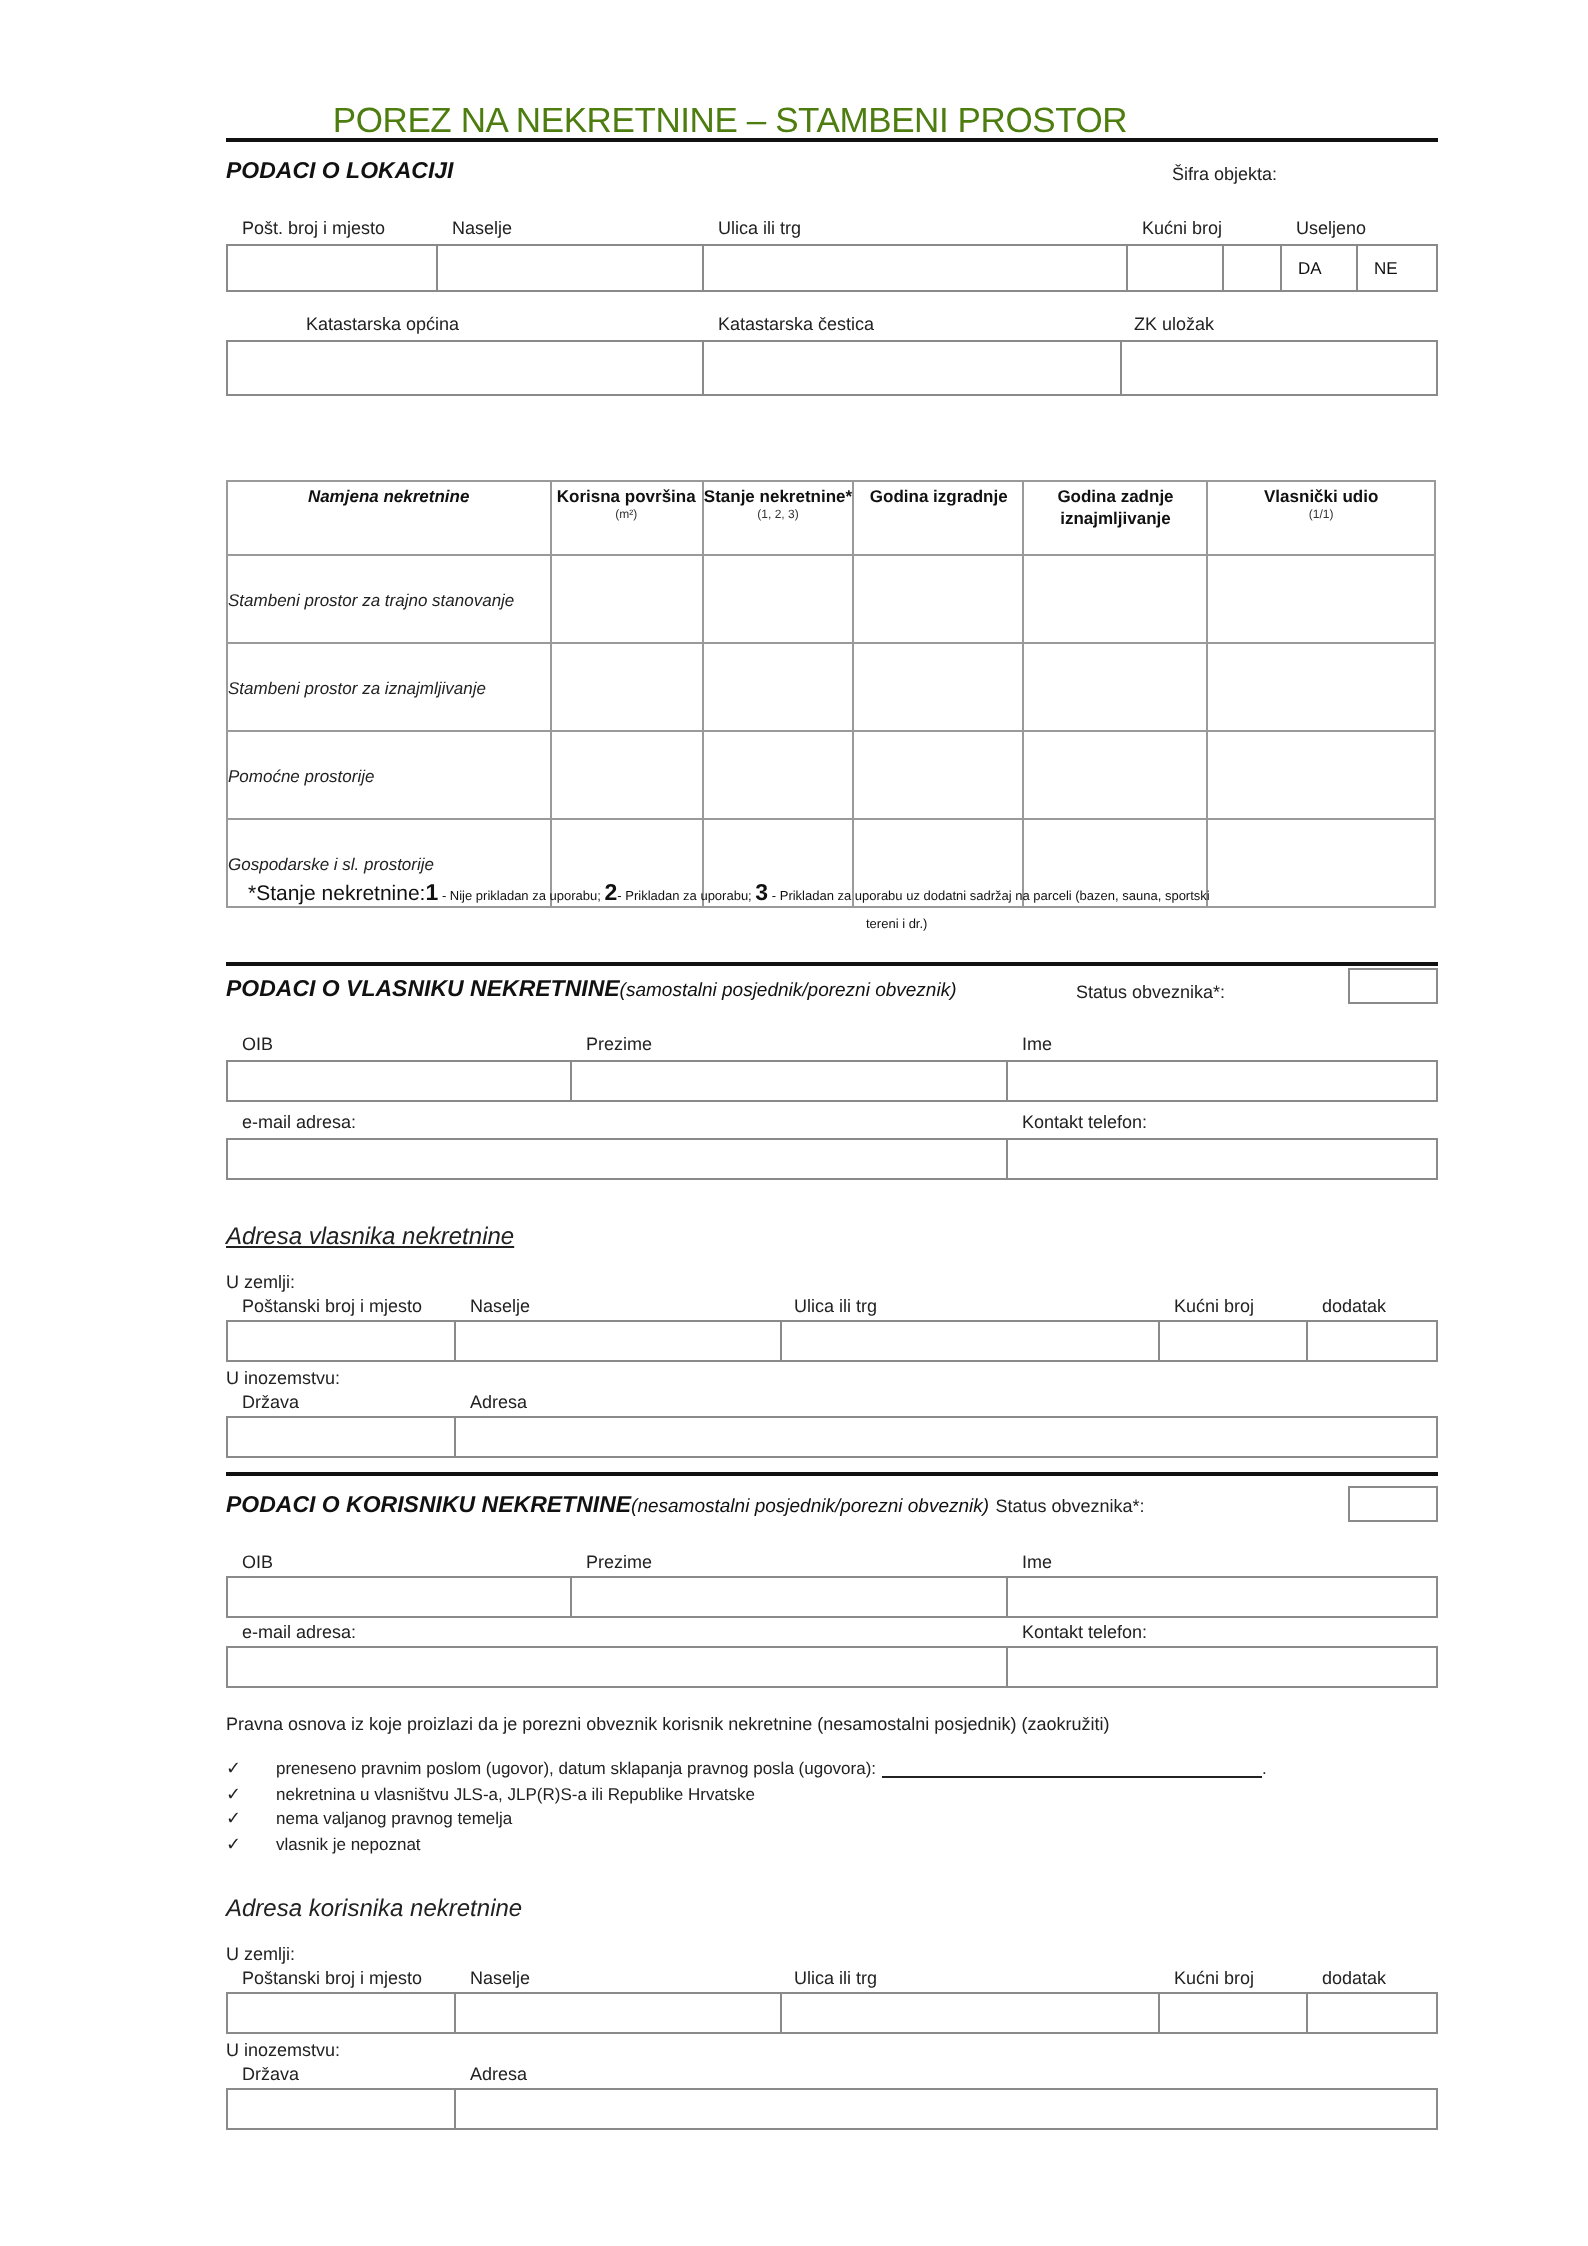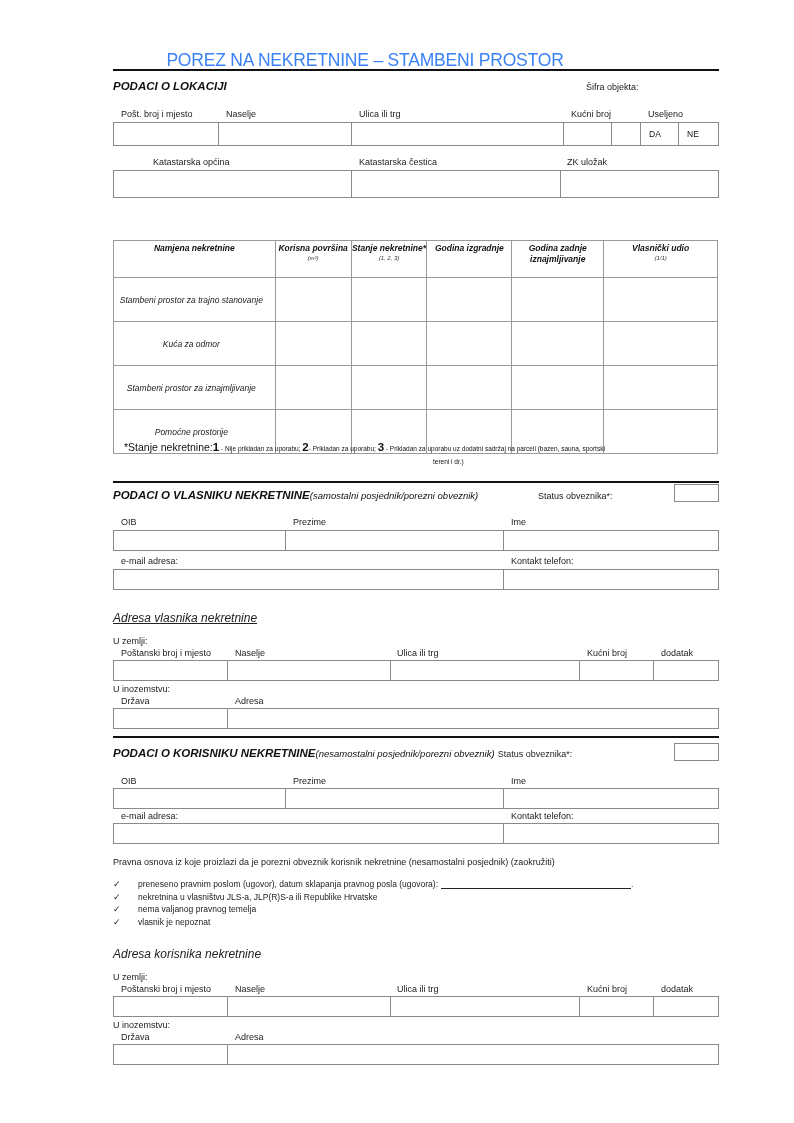--- a/index.html
+++ b/index.html
@@ -1,34 +1,34 @@
 <!DOCTYPE html>
 <html><head>
 <meta charset="utf-8">
 <style>
   html, body { margin: 0; padding: 0; background: #ffffff; }
   body { width: 794px; height: 1123px; position: relative; overflow: hidden;
          font-family: "Liberation Sans", sans-serif; color: #111; }
   .abs { position: absolute; }
-  .title { left: 0; width: 730px; top: 50px; text-align: center; font-size: 17.5px; color: #3b82f6; letter-spacing: -0.2px; }
+  .title { left: 0; width: 730px; top: 50px; text-align: center; font-size: 17.5px; color: #4d7c0f; letter-spacing: -0.2px; }
   .rule { height: 2px; background: #111; }
   .sec-title { font-weight: bold; font-style: italic; font-size: 11.5px; white-space: nowrap; }
   .sec-title .sub { font-weight: normal; font-style: italic; font-size: 9.5px; }
   .lbl { font-size: 9px; white-space: nowrap; color: #222; }
   .sub-title { font-style: italic; font-size: 12px; color: #222; }
   .box { border: 1px solid #8a8a8a; box-sizing: border-box; background: #fff; }
   .row { display: flex; box-sizing: border-box; border: 1px solid #8a8a8a; }
   .row > .cell { border-right: 1px solid #8a8a8a; box-sizing: border-box; height: 100%; font-size: 8.5px; display: flex; align-items: center; padding-left: 8px; }
   .row > .cell:last-child { border-right: none; }
   table.grid { border-collapse: collapse; position: absolute; left: 113px; top: 240px; width: 605px; }
   table.grid td, table.grid th { border: 1px solid #9a9a9a; padding: 0; box-sizing: border-box; }
-  table.grid th { font-size: 8.5px; font-weight: bold; text-align: center; vertical-align: top; padding-top: 2px; line-height: 11px; height: 37px; font-style: italic; }
+  table.grid th { font-size: 8.5px; font-weight: bold; text-align: center; vertical-align: top; padding-top: 2px; line-height: 11px; height: 37px; }
   table.grid th .unit { display: block; font-weight: normal; font-size: 6px; line-height: 8px; color: #333; }
   table.grid th.first { font-style: italic; }
-  table.grid td.rowlbl { font-style: italic; font-size: 8.5px; text-align: center; padding-right: 6px; line-height: 12px; height: 44px; color: #222; }
+  table.grid td.rowlbl { font-style: italic; font-size: 8.5px; text-align: left; padding-right: 6px; line-height: 12px; height: 44px; color: #222; }
   .legend { font-size: 8.5px; color: #111; }
   .legend .big { font-size: 10.5px; }
   .legend .num { font-weight: bold; font-size: 11.5px; }
   .legend .small { font-size: 6.5px; }
   .checklist { font-size: 8.5px; color: #222; }
   .checklist .item { display: flex; height: 12.5px; align-items: center; }
   .checklist .tick { width: 25px; font-size: 9px; }
   .blankline { display: inline-block; width: 190px; border-bottom: 1px solid #222; height: 8px; margin-left: 3px; }
 </style>
 </head>
@@ -90,37 +90,37 @@
   </tr>
   <tr>
     <td class="rowlbl">Stambeni prostor za trajno stanovanje</td>
     <td></td>
         <td></td>
         <td></td>
         <td></td>
         <td></td>
   </tr>
   <tr>
-    <td class="rowlbl">Kuća za odmor</td>
-    <td></td>
-        <td></td>
-        <td></td>
-        <td></td>
-        <td></td>
-  </tr>
-  <tr>
     <td class="rowlbl">Stambeni prostor za iznajmljivanje</td>
     <td></td>
         <td></td>
         <td></td>
         <td></td>
         <td></td>
   </tr>
   <tr>
     <td class="rowlbl">Pomoćne prostorije</td>
+    <td></td>
+        <td></td>
+        <td></td>
+        <td></td>
+        <td></td>
+  </tr>
+  <tr>
+    <td class="rowlbl">Gospodarske i sl. prostorije</td>
     <td></td>
         <td></td>
         <td></td>
         <td></td>
         <td></td>
   </tr>
 </tbody>
   </table>
 
 <div class="abs legend" style="left:124px; top:441px; white-space:nowrap;">

